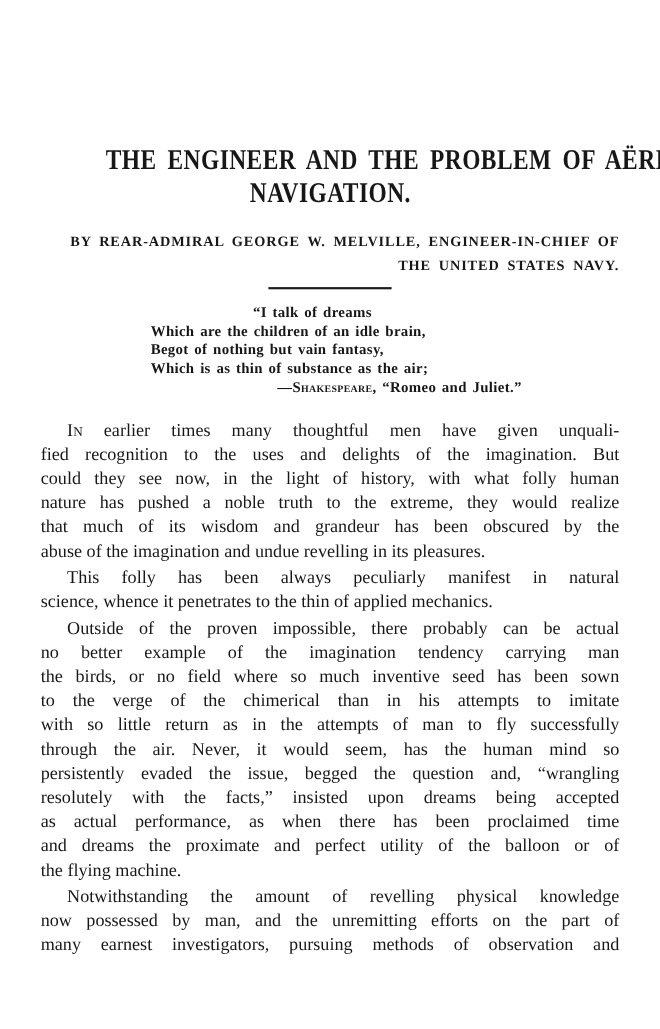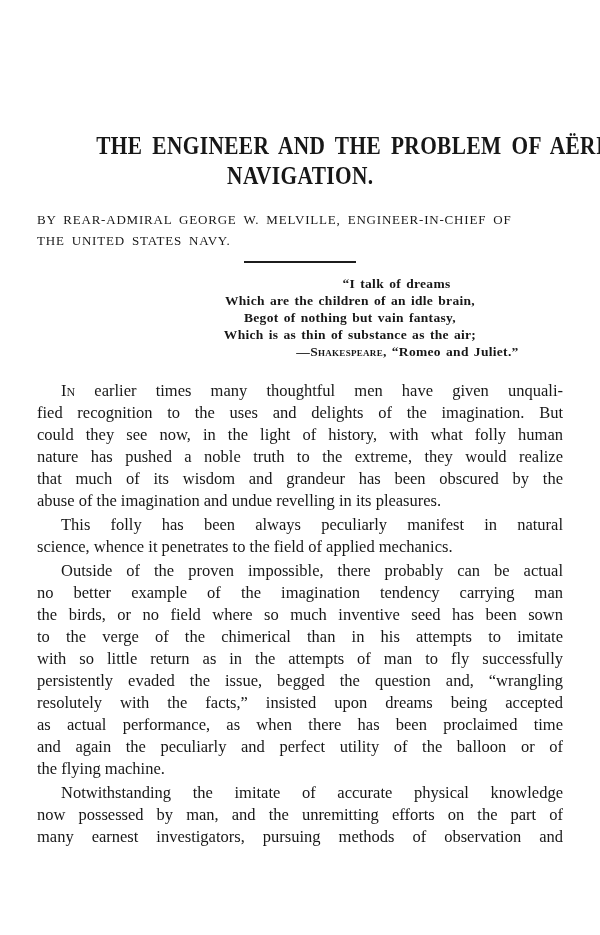--- a/index.html
+++ b/index.html
@@ -26,43 +26,42 @@
     margin: 0 auto;
     white-space: nowrap;
     word-spacing: 5px;
     letter-spacing: 0.5px;
     transform: scaleX(0.82);
     transform-origin: 50% 50%;
   }
   
   .byline {
     margin-top: 18px;
-    text-align: left;
-    font-weight: 400;
+    text-align: right;
+    font-weight: 700;
     font-size: 13px;
     line-height: 21px;
     letter-spacing: 0.8px;
     word-spacing: 3px;
   }
   
   .rule {
     width: 112px;
     height: 2px;
     background: #1c1c1c;
     margin: 10px auto 0 auto;
   }
   
   .epigraph {
     margin: 12px 0 0 100px;
     font-weight: 700;
     font-size: 13.5px;
     line-height: 17px;
     letter-spacing: 0.3px;
     word-spacing: 1.5px;
-    text-align: center;
   }
   .e-indent { padding-left: 93px; }
   .e-attr { padding-left: 115px; }
   .sc { font-variant: small-caps; }
   
   .body-text { margin-top: 20px; font-size: 16.5px; line-height: 22px; }
   .para { margin: 0 0 2px 0; }
   .bline {
     text-align: justify;
     text-align-last: justify;
@@ -103,37 +102,38 @@
         <div class="bline first"><span class="sc">In</span><span> earlier times many thoughtful men have given unquali-</span></div>
         <div class="bline">fied recognition to the uses and delights of the imagination.  But</div>
         <div class="bline">could they see now, in the light of history, with what folly human</div>
         <div class="bline">nature has pushed a noble truth to the extreme, they would realize</div>
         <div class="bline">that much of its wisdom and grandeur has been obscured by the</div>
         <div class="bline last">abuse of the imagination and undue revelling in its pleasures.</div>
       </div>
 
       <div class="para">
         <div class="bline first">This folly has been always peculiarly manifest in natural</div>
-        <div class="bline last">science, whence it penetrates to the field of applied mechanics.</div>
+        <div class="bline last">science, whence it penetrates to the thin of applied mechanics.</div>
       </div>
 
       <div class="para">
         <div class="bline first">Outside of the proven impossible, there probably can be actual</div>
         <div class="bline">no better example of the imagination tendency carrying man</div>
         <div class="bline">the birds, or no field where so much inventive seed has been sown</div>
         <div class="bline">to the verge of the chimerical than in his attempts to imitate</div>
         <div class="bline">with so little return as in the attempts of man to fly successfully</div>
+        <div class="bline">through the air.  Never, it would seem, has the human mind so</div>
         <div class="bline">persistently evaded the issue, begged the question and, “wrangling</div>
         <div class="bline">resolutely with the facts,” insisted upon dreams being accepted</div>
         <div class="bline">as actual performance, as when there has been proclaimed time</div>
-        <div class="bline">and again the peculiarly and perfect utility of the balloon or of</div>
+        <div class="bline">and dreams the proximate and perfect utility of the balloon or of</div>
         <div class="bline last">the flying machine.</div>
       </div>
 
       <div class="para">
-        <div class="bline first">Notwithstanding the imitate of accurate physical knowledge</div>
+        <div class="bline first">Notwithstanding the amount of revelling physical knowledge</div>
         <div class="bline">now possessed by man, and the unremitting efforts on the part of</div>
         <div class="bline">many earnest investigators, pursuing methods of observation and</div>
       </div>
 
     </div>
   </div>
 </div>
 
 </body></html>

